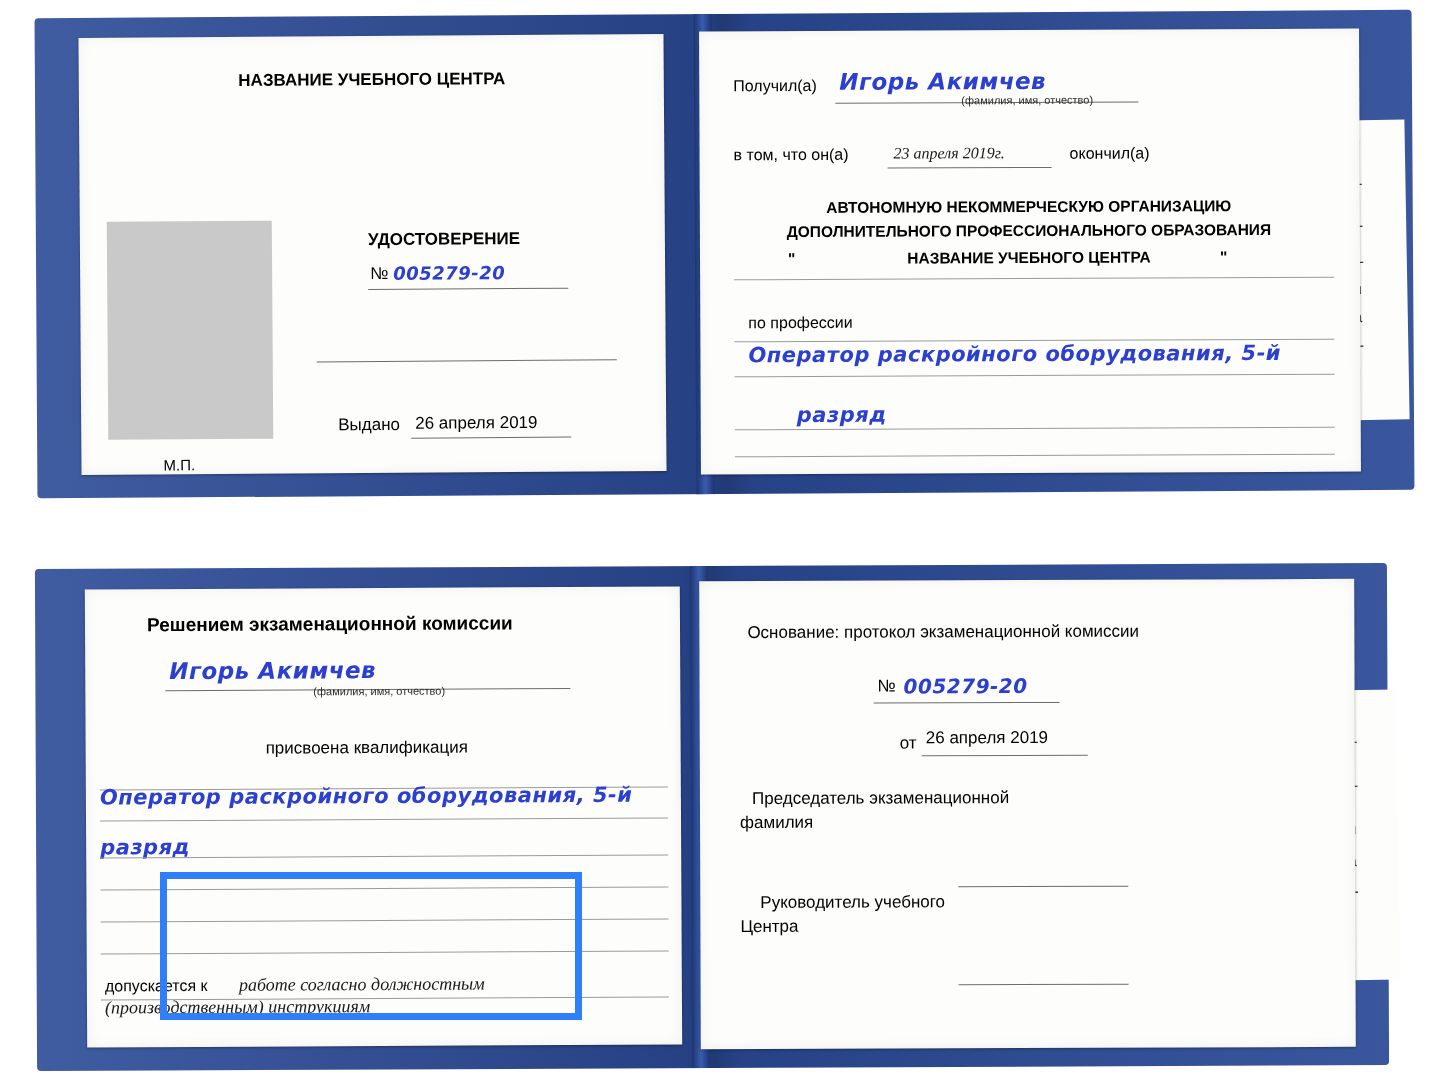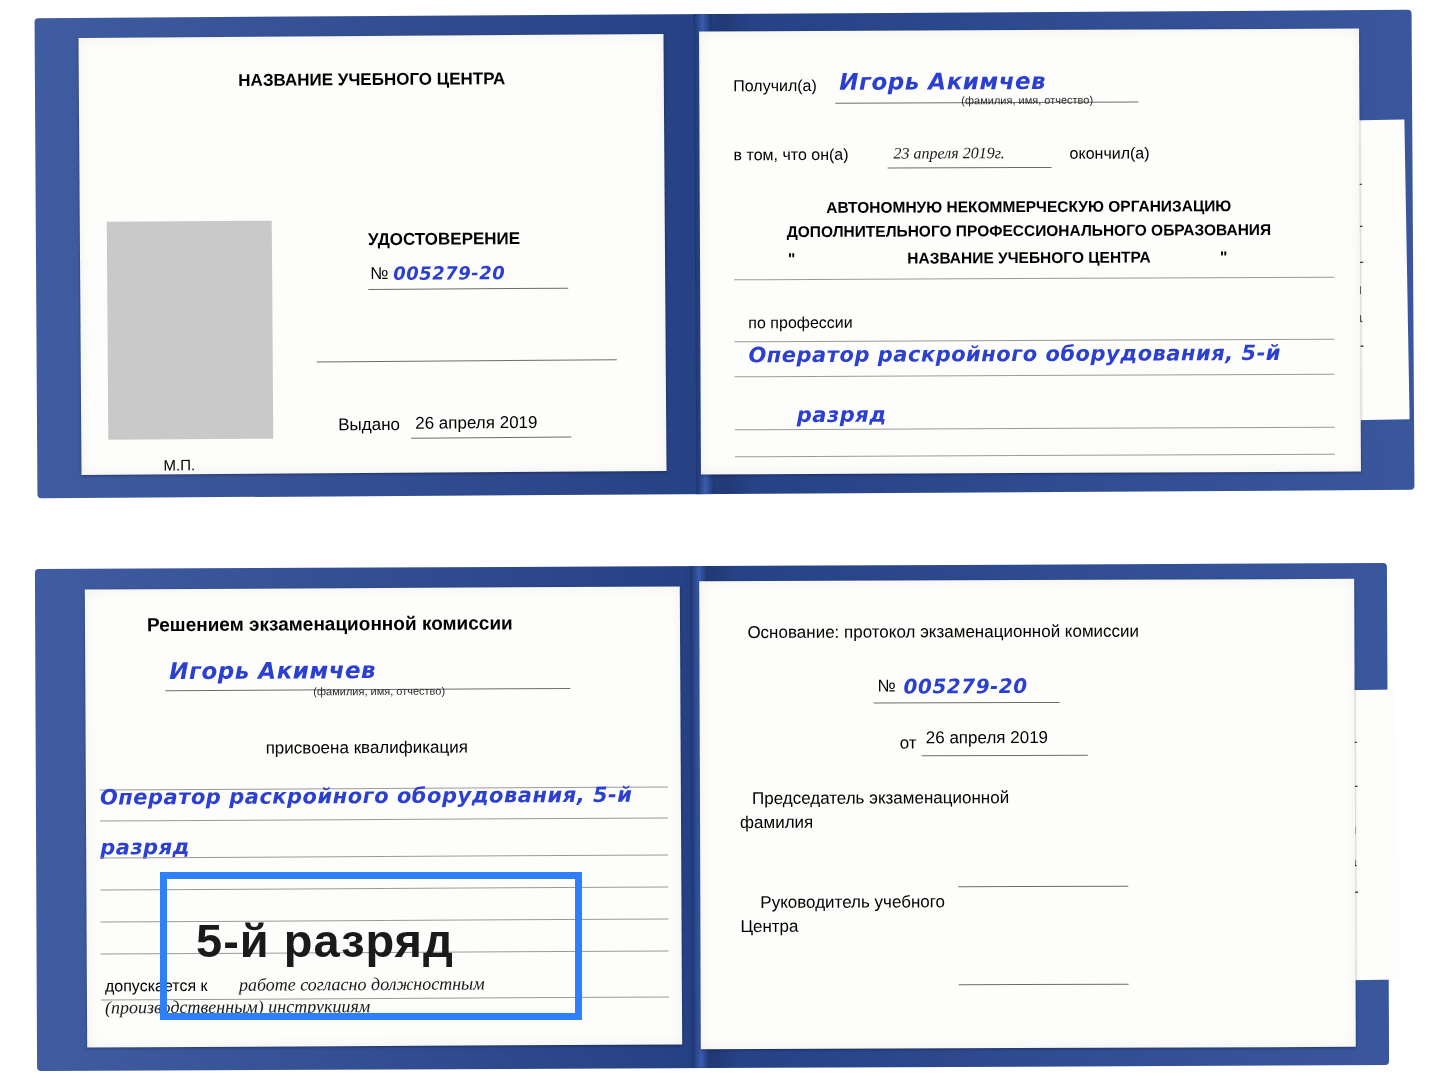--- a/index.html
+++ b/index.html
@@ -237,15 +237,14 @@
 
   <div class="fragment" style="left:1330px; top:690px; width:68px; height:290px; transform:rotate(-1deg);">
     <div class="t" style="left:20px; top:42px; font-size:15px;">–</div>
     <div class="t" style="left:20px; top:86px; font-size:15px;">–</div>
     <div class="t" style="left:18px; top:130px; font-size:15px;">и</div>
     <div class="t" style="left:18px; top:162px; font-size:15px;">а</div>
     <div class="t" style="left:16px; top:192px; font-size:15px;">к-</div>
   </div>
 
   <div class="highlight-box"></div>
-  <div class="highlight-text">5-й разряд</div>
 
 </div>
 
 </body></html>

